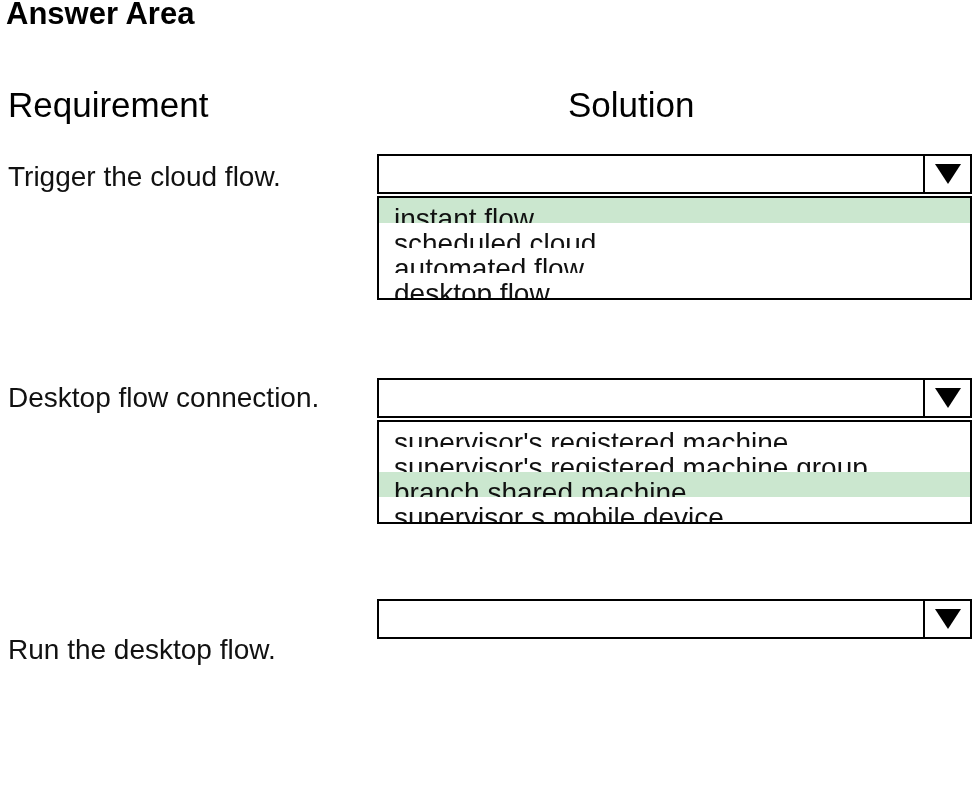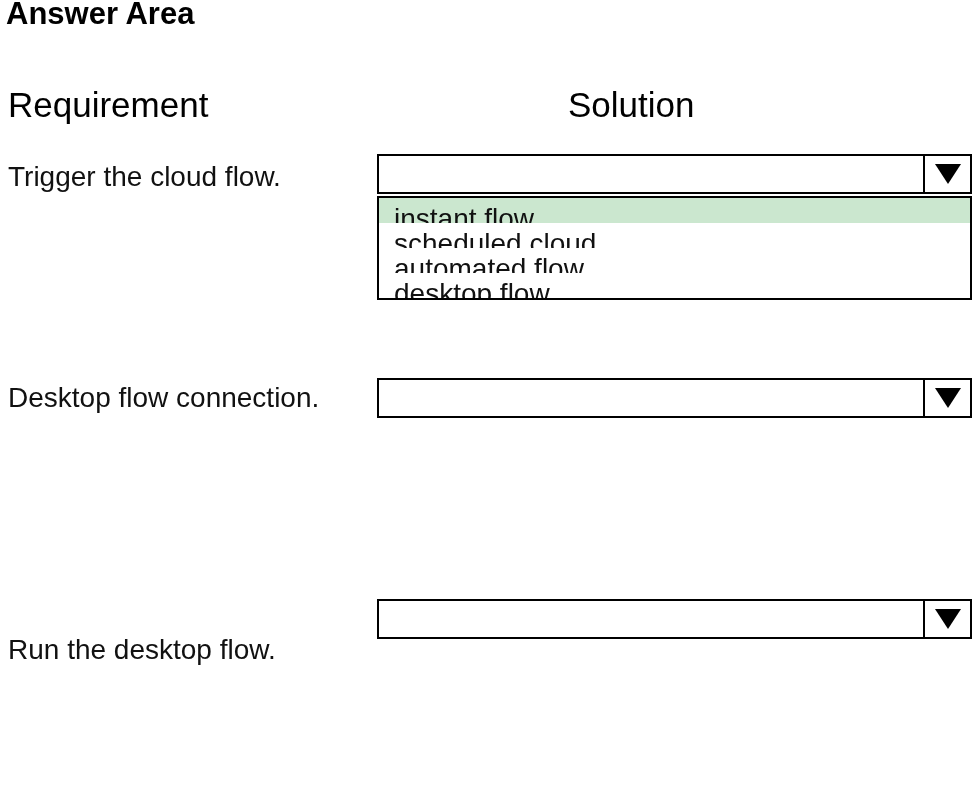--- a/index.html
+++ b/index.html
@@ -134,20 +134,26 @@
     </div>
   </div>
 
   <div class="group group-2">
     <div class="select">
       <div class="select-value"></div>
       <div class="select-arrow">
         <div class="caret"></div>
       </div>
     </div>
+    <div class="options">
+      <div class="option">supervisor's registered machine</div>
+      <div class="option">supervisor's registered machine group</div>
+      <div class="option highlighted">branch shared machine</div>
+      <div class="option">supervisor s mobile device</div>
+    </div>
   </div>
 
   <div class="group group-3">
     <div class="select">
       <div class="select-value"></div>
       <div class="select-arrow">
         <div class="caret"></div>
       </div>
     </div>
   </div>

